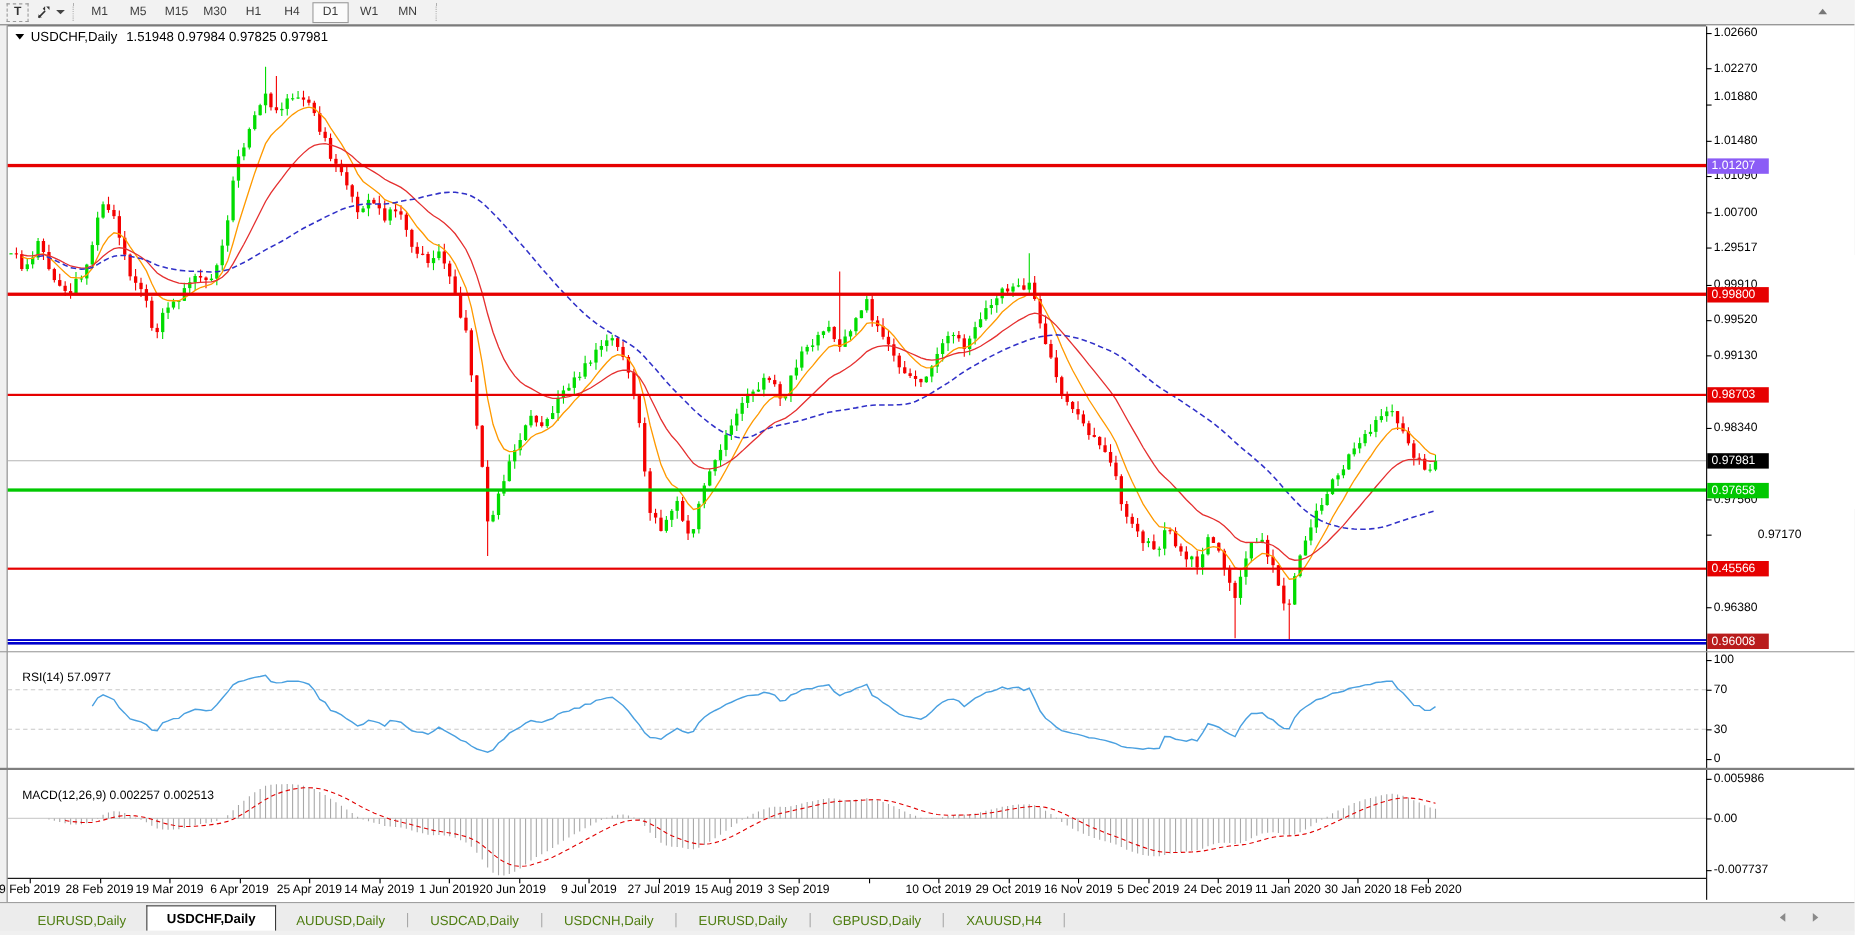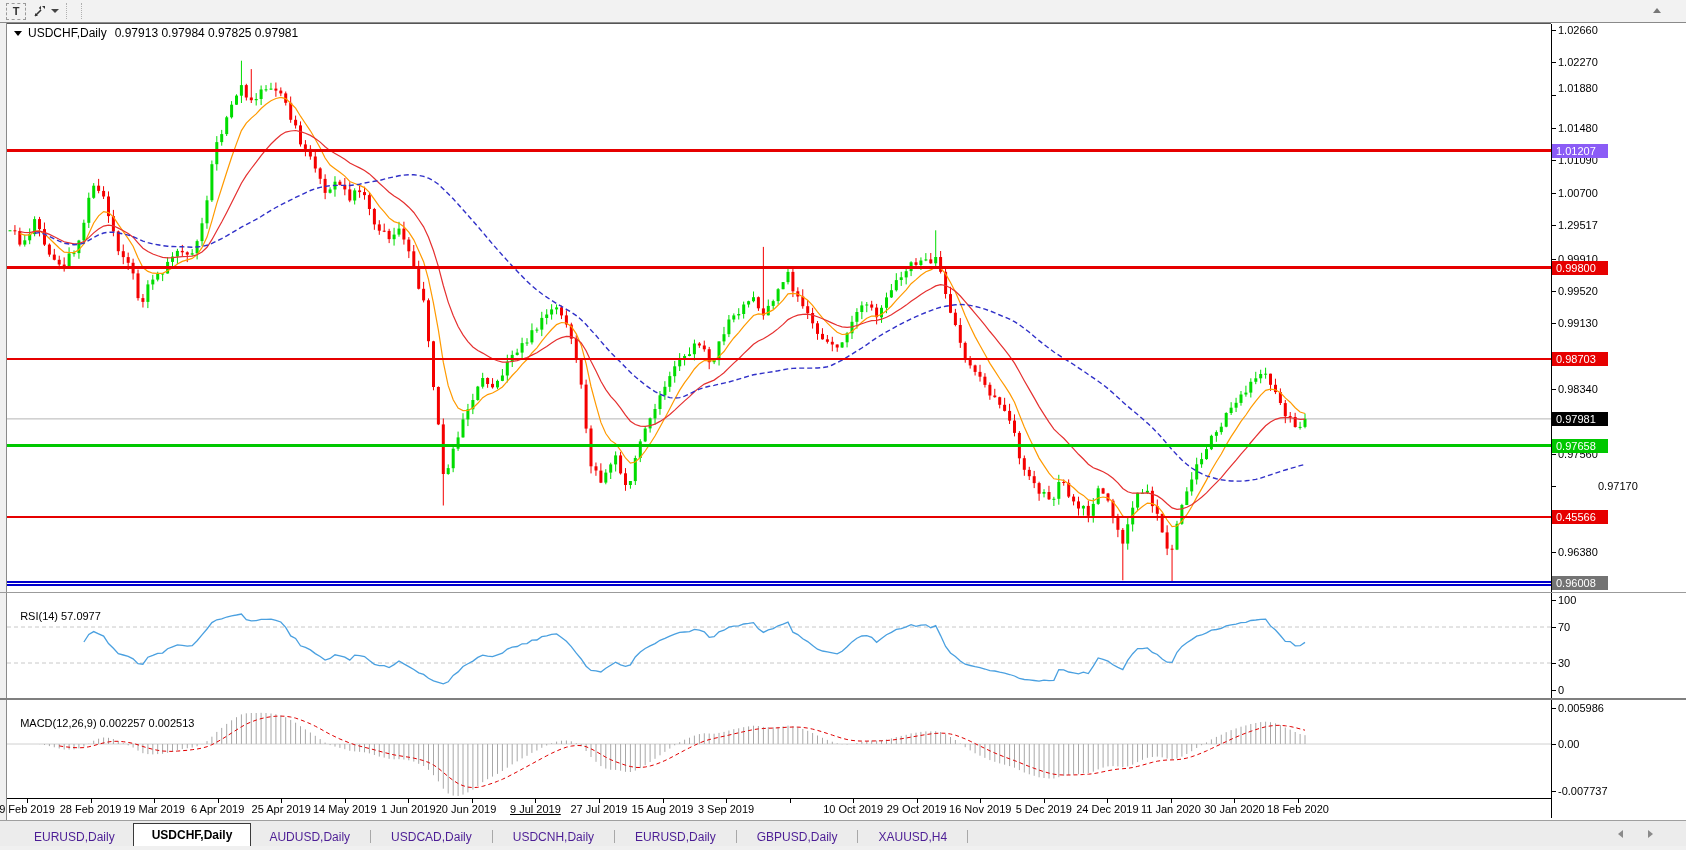--- a/index.html
+++ b/index.html
@@ -39,21 +39,21 @@
   
   .panel-label{position:absolute;left:14px;font-size:11px;color:#000;white-space:pre;z-index:4;}
   .splitter{position:absolute;left:0;width:1686px;z-index:7;}
   
   #date-axis-line{position:absolute;left:7px;top:798px;width:1544px;height:1px;background:#000;}
   .dtick{position:absolute;width:1px;height:4px;background:#000;top:799px;}
   .dlbl{position:absolute;top:803px;font-size:11px;color:#000;transform:translateX(-50%);white-space:nowrap;}
   
   #tab-bar{position:absolute;left:0;top:820px;width:1686px;height:26px;background:#ececec;border-top:1px solid #9f9f9f;display:flex;align-items:flex-end;}
   #tab-strip{display:flex;align-items:flex-end;height:26px;padding-left:16px;}
-  .tab{height:20px;line-height:20px;padding:0 18px;font-size:12px;color:#4c1d95;white-space:nowrap;}
+  .tab{height:20px;line-height:20px;padding:0 18px;font-size:12px;color:#4d7c0f;white-space:nowrap;}
   .tab.active{background:#ffffff;border:1px solid #3a3a3a;border-bottom:none;height:23px;line-height:23px;color:#000;font-weight:bold;}
   .tab-sep{width:1px;height:13px;background:#a8a8a8;margin:0 2px 4px 2px;}
   .tab-scroll{position:absolute;top:9px;width:0;height:0;}
   #tab-left{left:1618px;border-top:4px solid transparent;border-bottom:4px solid transparent;border-right:5px solid #8a8a8a;}
   #tab-right{left:1648px;border-top:4px solid transparent;border-bottom:4px solid transparent;border-left:5px solid #8a8a8a;}
   #bottom-strip{position:absolute;left:0;top:846px;width:1686px;height:4px;background:#f0f0f0;}
 </style>
 </head>
 <body>
 
@@ -64,34 +64,45 @@
   <div class="tool-btn">
     <svg width="16" height="16" viewBox="0 0 16 16" style="position:static">
       <path d="M3 13 L9 7" stroke="#333" stroke-width="1.6" fill="none"></path>
       <path d="M9 7 L9 10 L6 10 Z" transform="rotate(135 9 7)" fill="#333"></path>
       <path d="M13 3 L10 3 L13 6 Z" fill="#333"></path>
       <path d="M3 13 L6 13 L3 10 Z" fill="#333"></path>
     </svg>
     <span class="caret"></span>
   </div>
   <div class="sep-dotted"></div>
+  <div id="tf-box">
+      <div class="tf-btn">M1</div>
+      <div class="tf-btn">M5</div>
+      <div class="tf-btn">M15</div>
+      <div class="tf-btn">M30</div>
+      <div class="tf-btn">H1</div>
+      <div class="tf-btn">H4</div>
+      <div class="tf-btn active">D1</div>
+      <div class="tf-btn">W1</div>
+      <div class="tf-btn">MN</div>
+    </div>
   <div class="sep-dotted"></div>
   <div class="mini-up"></div>
 </div>
 
 <div id="chart-bg"></div>
 <div id="frame-top"></div>
 <div id="frame-left"></div>
 <div id="plot-top-border"></div>
 <div id="axis-vline"></div>
 
 <div id="title-row">
   <span class="tri"></span>
   <span>USDCHF,Daily</span>
-  <span>0.97913 0.97984 0.97825 0.97981</span>
+  <span>1.51948 0.97984 0.97825 0.97981</span>
 </div>
 
 <svg id="main-svg" width="1544" height="568">
     <line x1="0" x2="1544" y1="394.9" y2="394.9" stroke="#b4b4b4" stroke-width="1"></line>
     <line x1="3" x2="3" y1="206.2" y2="206.8" stroke="#00dc00" stroke-width="1"></line>
     <rect x="1.5" y="206.3" width="3" height="1.0" fill="#00dc00"></rect>
     <line x1="7.923954372623573" x2="7.923954372623573" y1="201.1" y2="210.9" stroke="#f40000" stroke-width="1"></line>
     <rect x="6.4" y="206.3" width="3" height="1.0" fill="#f40000"></rect>
     <line x1="12.847908745247146" x2="12.847908745247146" y1="203.6" y2="222.4" stroke="#f40000" stroke-width="1"></line>
     <rect x="11.3" y="207.0" width="3" height="13.6" fill="#f40000"></rect>
@@ -657,21 +668,21 @@
     <div class="ptick" style="top: 486.345px;"></div>
     <div class="axlbl" style="top: 480.345px; padding-left: 40px;">0.97170</div>
     <div class="ptick" style="top: 552.014px;"></div>
     <div class="axlbl" style="top: 546.014px;">0.96380</div>
     <div class="badge" style="top: 143.767px; background: #8b5cf6;">1.01207</div>
     <div class="badge" style="top: 260.724px; background: rgb(230, 0, 0);">0.99800</div>
     <div class="badge" style="top: 351.913px; background: rgb(230, 0, 0);">0.98703</div>
     <div class="badge" style="top: 411.93px; background: rgb(0, 0, 0);">0.97981</div>
     <div class="badge" style="top: 438.78px; background: rgb(0, 200, 0);">0.97658</div>
     <div class="badge" style="top: 509.852px; background: rgb(230, 0, 0);">0.45566</div>
-    <div class="badge" style="top: 575.937px; background: #737373;">0.96008</div>
+    <div class="badge" style="top: 575.937px; background: #b91c1c;">0.96008</div>
     <div class="axlbl" style="top: 594px;">100</div>
     <div class="ptick" style="top: 600px;"></div>
     <div class="axlbl" style="top: 621px;">70</div>
     <div class="ptick" style="top: 627px;"></div>
     <div class="axlbl" style="top: 657px;">30</div>
     <div class="ptick" style="top: 663px;"></div>
     <div class="axlbl" style="top: 684px;">0</div>
     <div class="ptick" style="top: 690px;"></div>
     <div class="axlbl" style="top: 702px;">0.005986</div>
     <div class="ptick" style="top: 708px;"></div>
@@ -970,21 +981,21 @@
     <div class="dlbl" style="left: 217.65px;">6 Apr 2019</div>
     <div class="dtick" style="left: 281.2px;"></div>
     <div class="dlbl" style="left: 281.2px;">25 Apr 2019</div>
     <div class="dtick" style="left: 344.75px;"></div>
     <div class="dlbl" style="left: 344.75px;">14 May 2019</div>
     <div class="dtick" style="left: 408.3px;"></div>
     <div class="dlbl" style="left: 408.3px;">1 Jun 2019</div>
     <div class="dtick" style="left: 471.85px;"></div>
     <div class="dlbl" style="left: 466px;">20 Jun 2019</div>
     <div class="dtick" style="left: 535.4px;"></div>
-    <div class="dlbl" style="left: 535.4px; text-decoration: underline;">9 Jul 2019</div>
+    <div class="dlbl" style="left: 535.4px;">9 Jul 2019</div>
     <div class="dtick" style="left: 598.95px;"></div>
     <div class="dlbl" style="left: 598.95px;">27 Jul 2019</div>
     <div class="dtick" style="left: 662.5px;"></div>
     <div class="dlbl" style="left: 662.5px;">15 Aug 2019</div>
     <div class="dtick" style="left: 726.05px;"></div>
     <div class="dlbl" style="left: 726.05px;">3 Sep 2019</div>
     <div class="dtick" style="left: 789.6px;"></div>
     <div class="dlbl" style="left: 789.6px; margin-top: 40px;">21 Sep 2019</div>
     <div class="dtick" style="left: 853.15px;"></div>
     <div class="dlbl" style="left: 853.15px;">10 Oct 2019</div>

